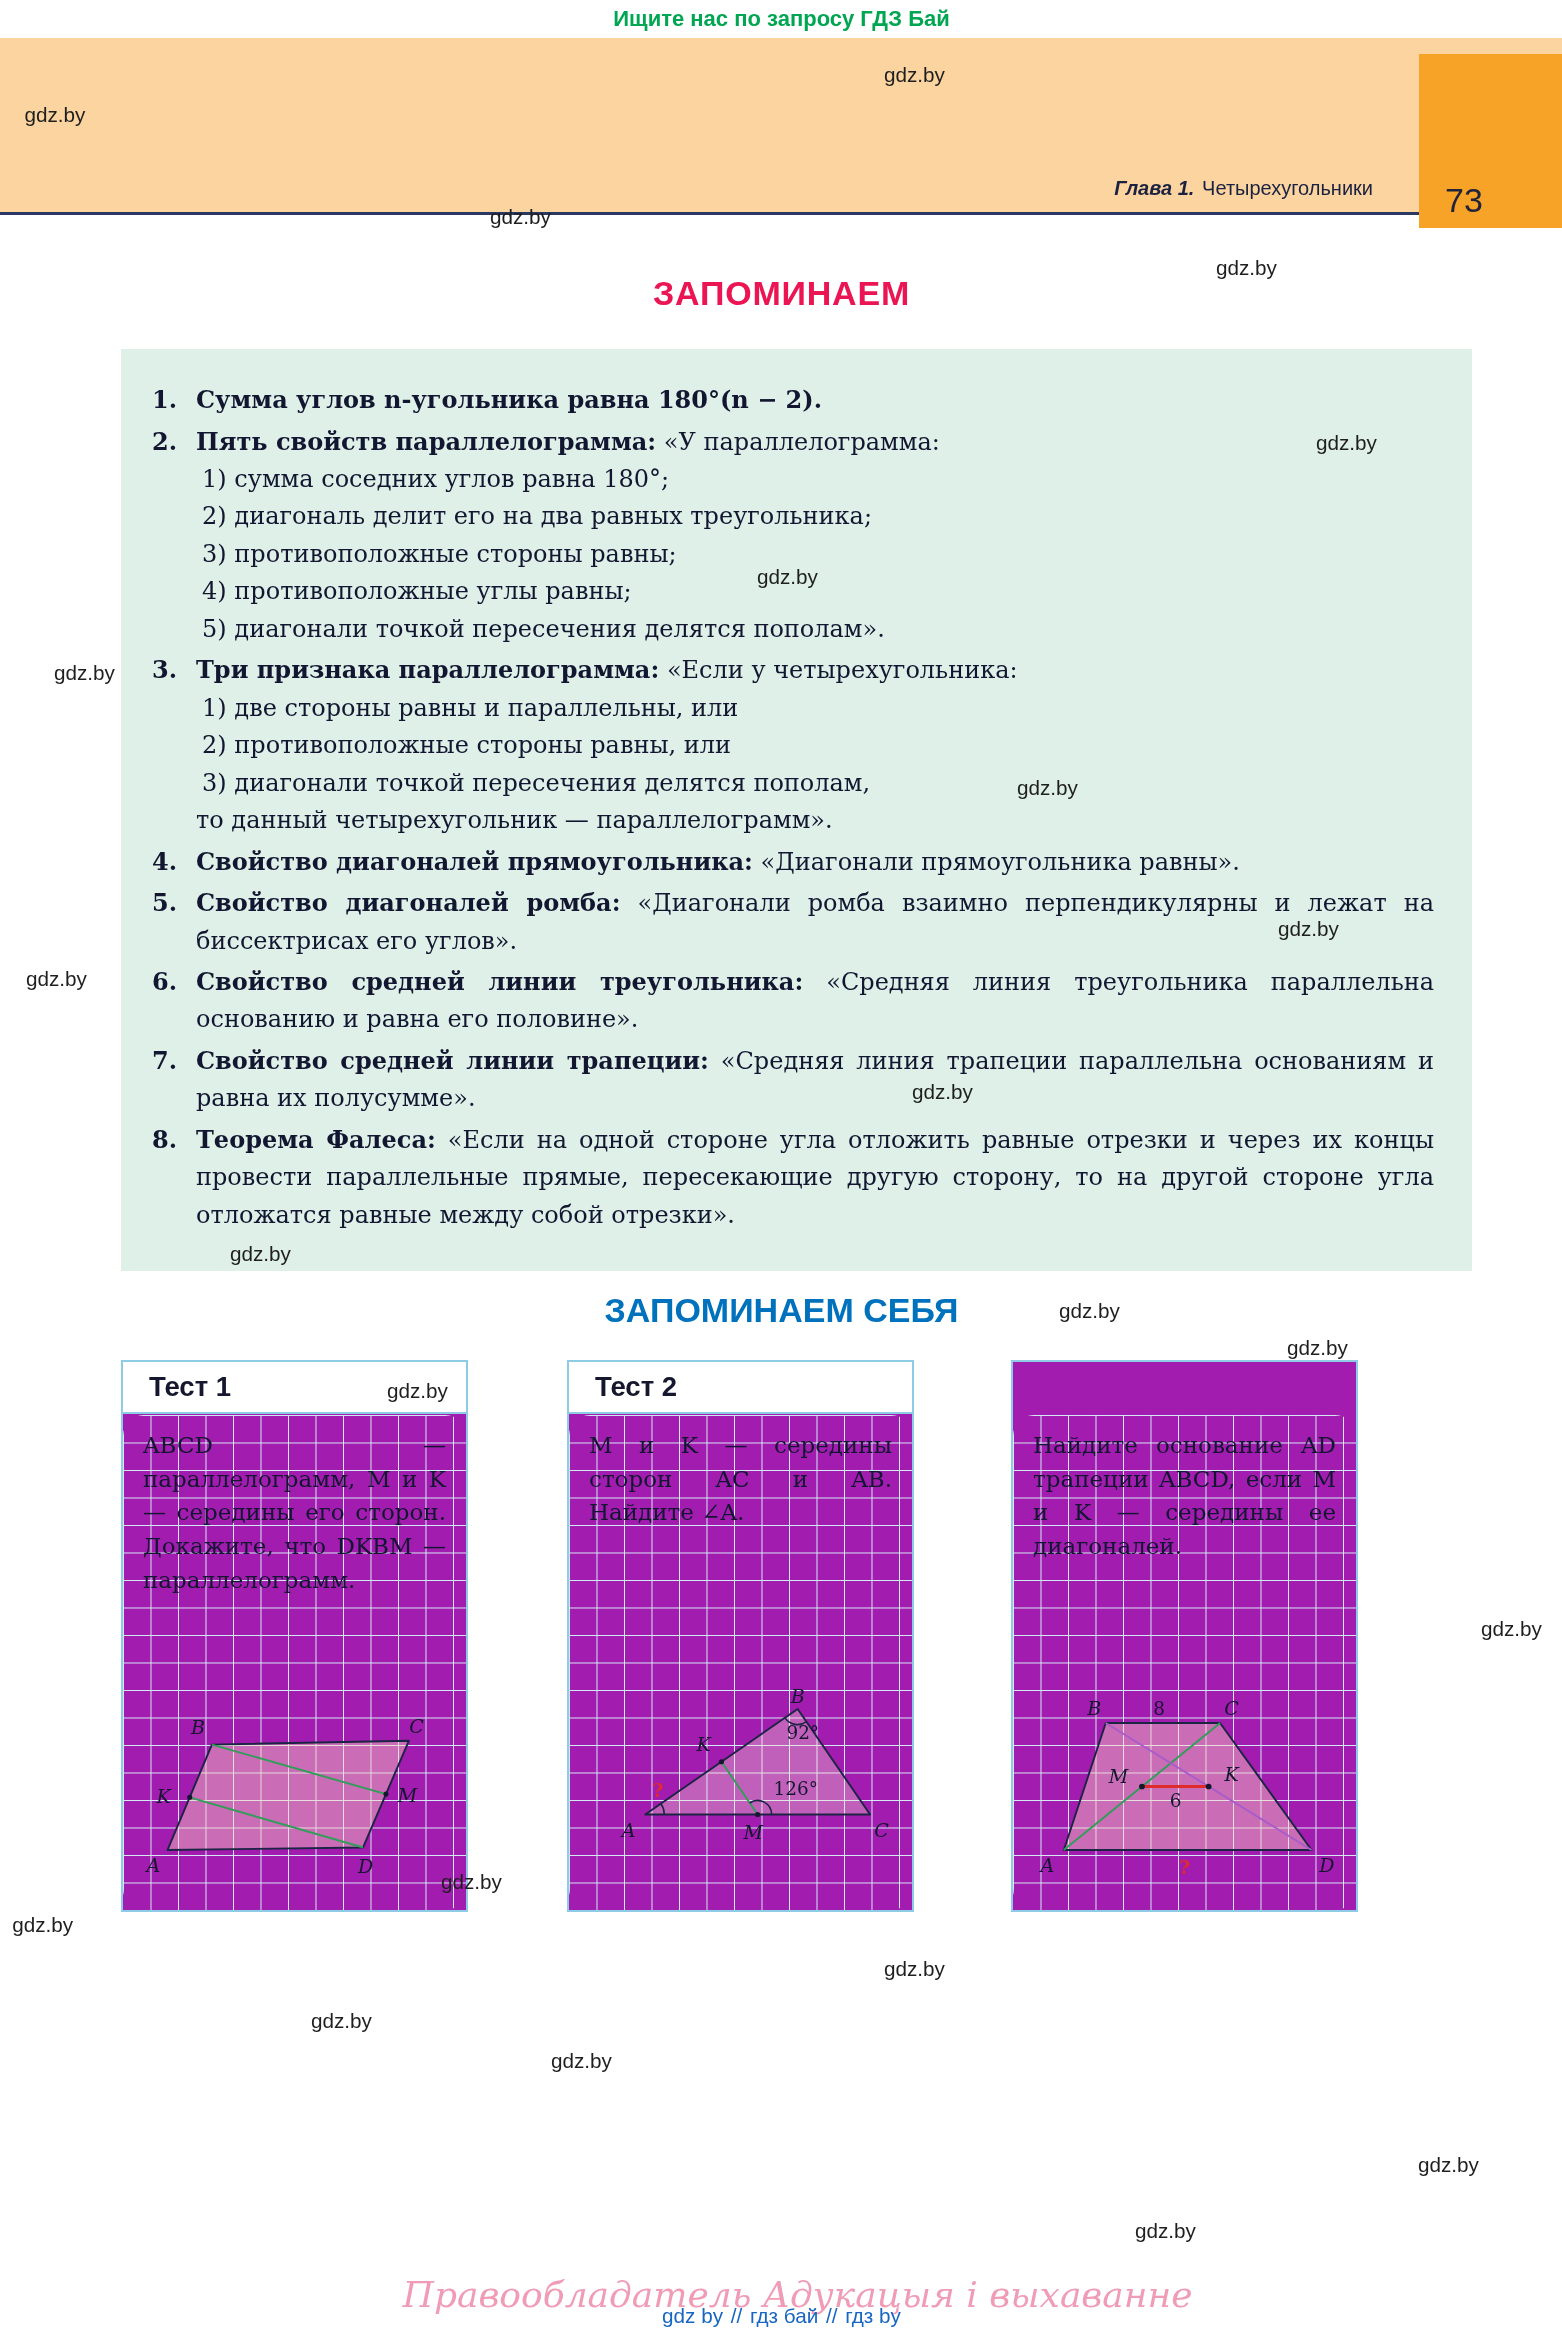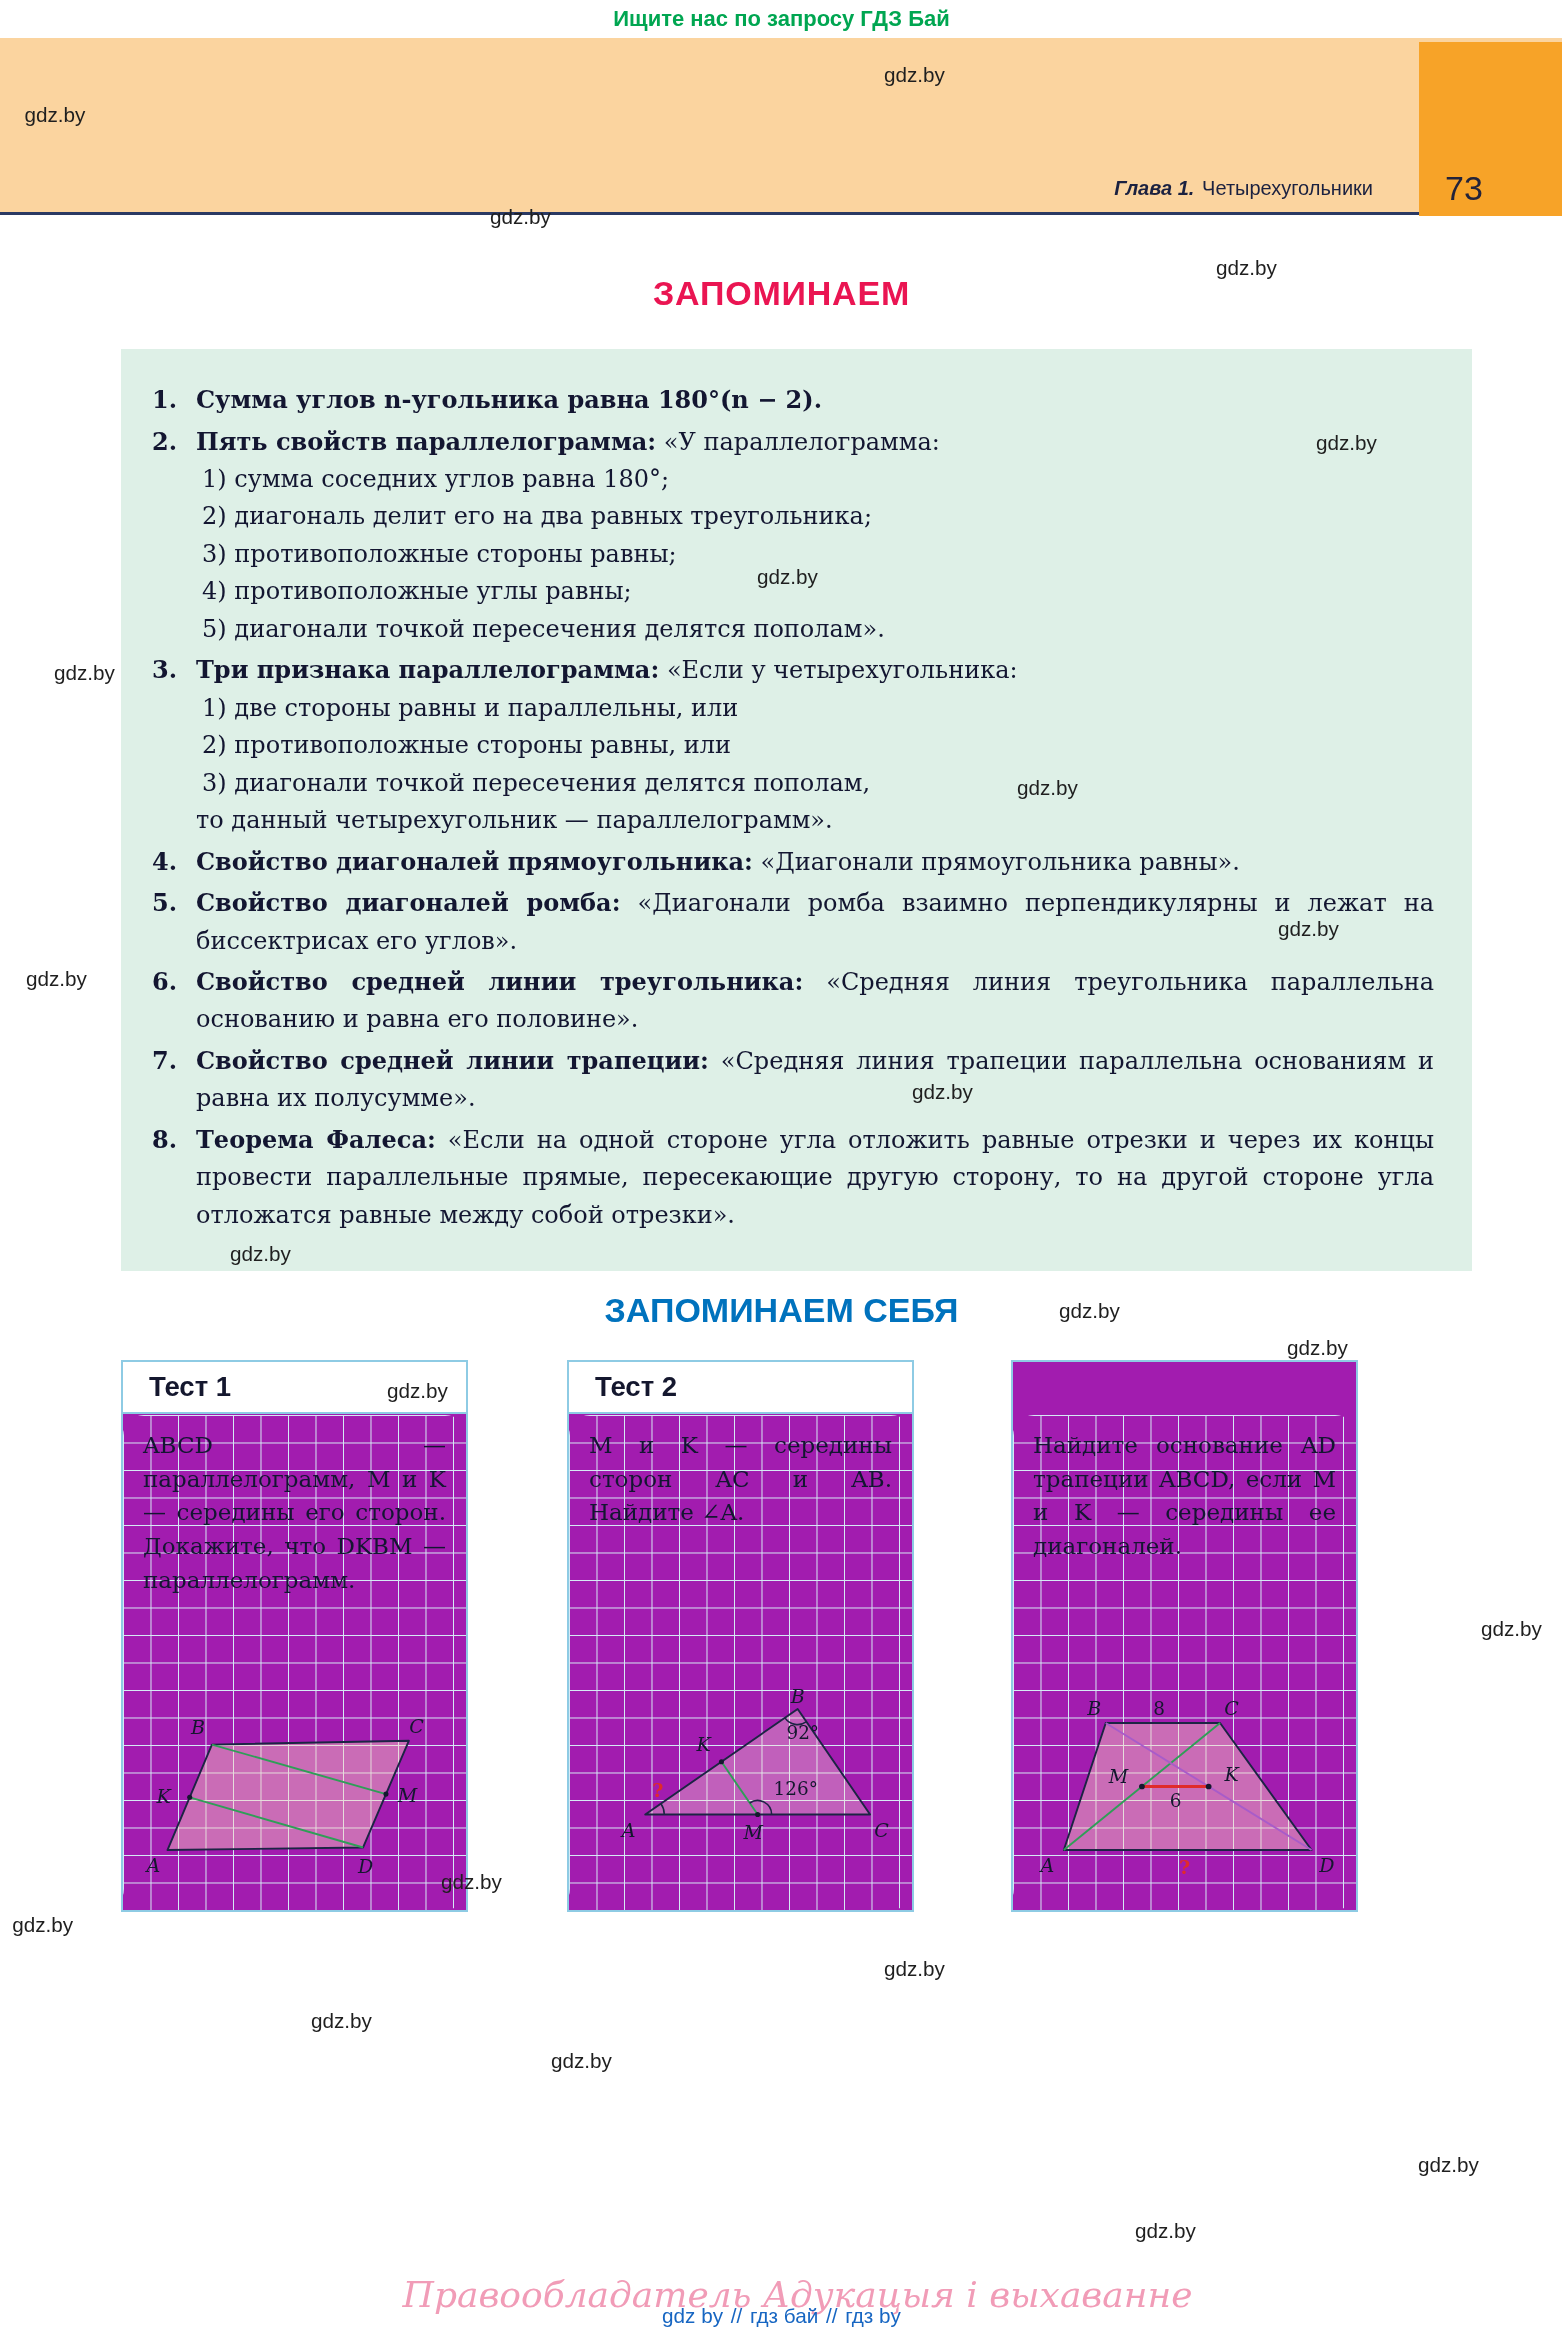--- a/index.html
+++ b/index.html
@@ -8,21 +8,21 @@
     font-family:"Liberation Sans",sans-serif;overflow:hidden;color:#14172e;
   }
   .watermark{position:absolute;font-size:20.7px;color:#1f1f1f;z-index:60;font-family:"Liberation Sans",sans-serif;}
   .top-banner{position:absolute;top:6.1px;left:0;width:100%;text-align:center;
     font-size:22px;font-weight:bold;color:#00a651;z-index:5;}
   
   .band{position:absolute;top:38px;left:0;width:100%;height:174px;background:#fbd49f;
     border-bottom:3.1px solid #2a3963;box-sizing:content-box;z-index:1;}
   .chapter{position:absolute;right:190px;bottom:12.2px;font-size:20px;color:#1b2140;white-space:nowrap;}
   .chapter-prefix{font-style:italic;font-weight:bold;margin-right:7.7px;}
-  .page-box{position:absolute;right:0;top:4px;width:144px;height:100%;background:#f7a328;}
+  .page-box{position:absolute;right:0;top:16px;width:144px;height:100%;background:#f7a328;}
   .page-number{position:absolute;left:26px;bottom:7.7px;font-size:34px;color:#23233a;}
   
   .memo-title{position:absolute;top:274px;left:0;width:100%;margin:0;text-align:center;
     font-size:34px;font-weight:bold;color:#ea1552;letter-spacing:0.8px;z-index:2;}
   .memo-box{position:absolute;left:121px;top:349px;width:1351px;box-sizing:border-box;
     background:#def0e7;padding:32px 38px 34px 31px;
     font-family:"DejaVu Serif","Liberation Serif",serif;font-size:24px;line-height:1.56;
     color:#131631;z-index:2;}
   .memo-item{display:flex;margin-bottom:3.1px;}
   .memo-num{flex:0 0 44px;font-weight:bold;}

